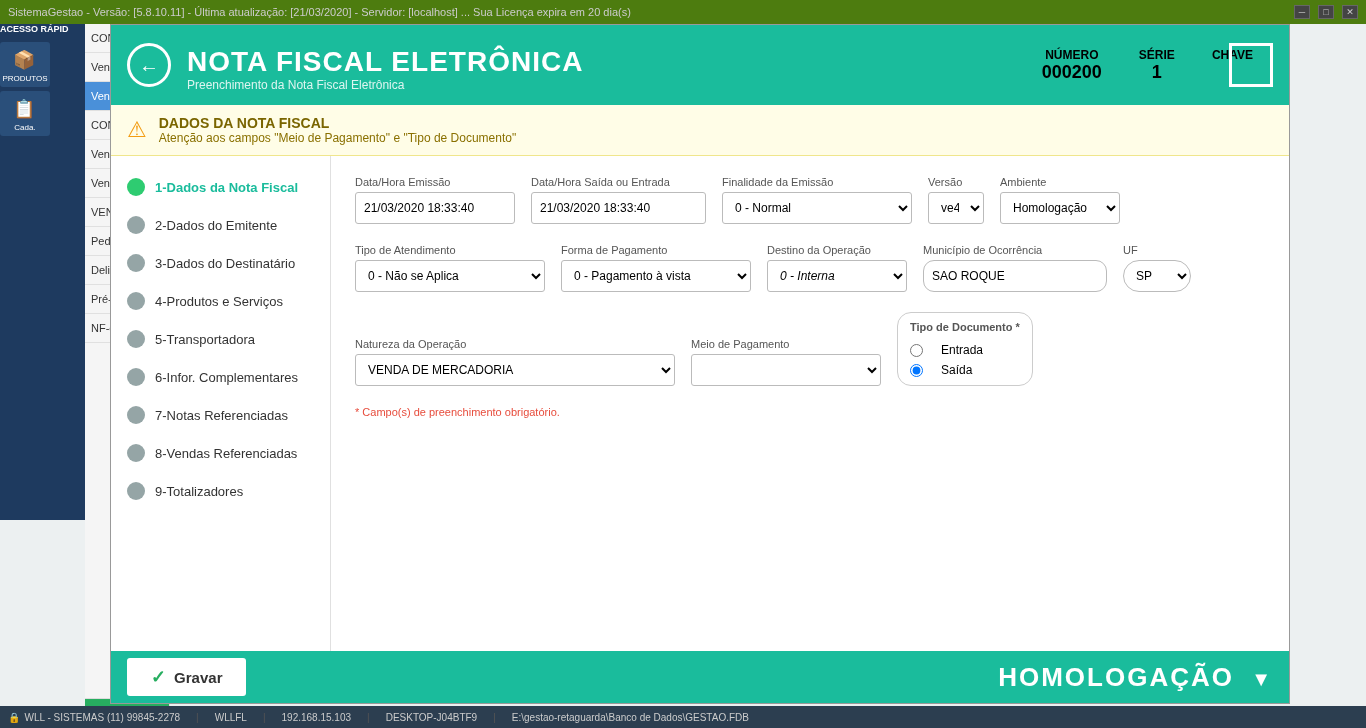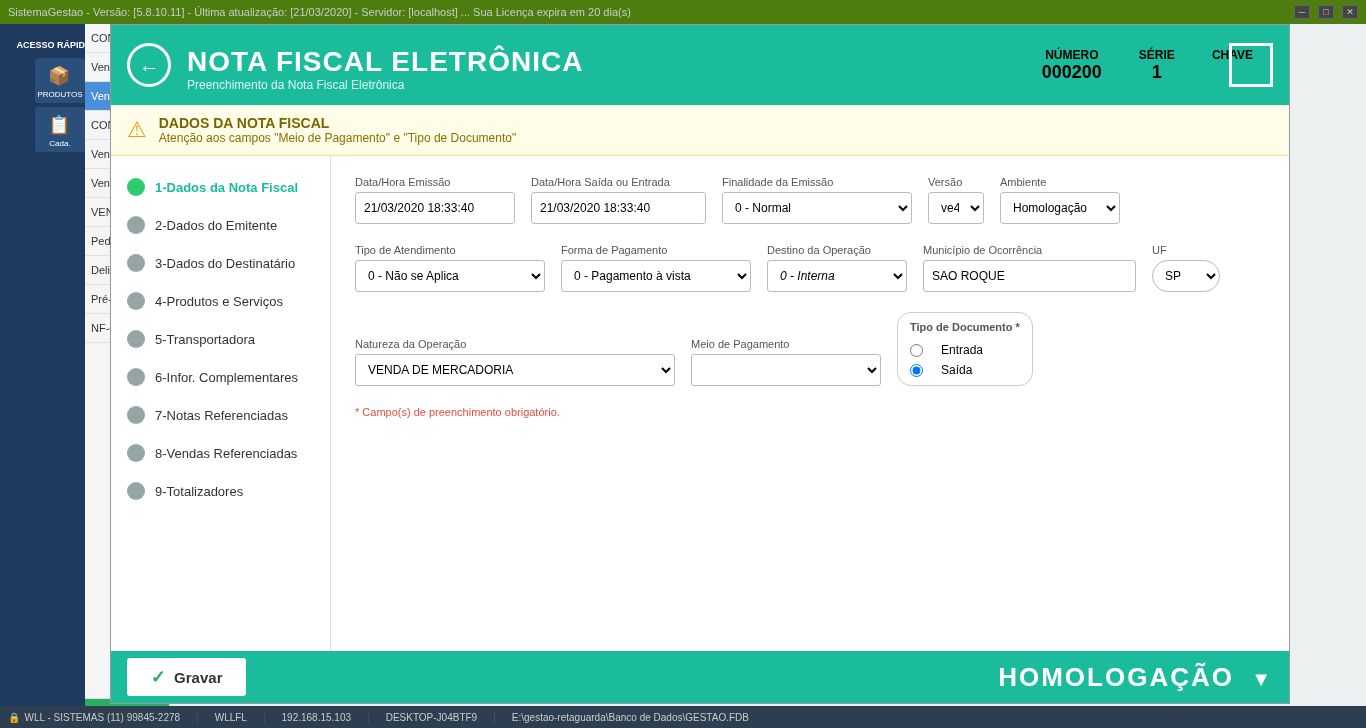--- a/index.html
+++ b/index.html
@@ -28,26 +28,26 @@
       height: 704px;
       background: #ecf0f1;
     }
 
     
     .sidebar-left {
       position: absolute;
       top: 24px;
       left: 0;
       width: 85px;
-      height: 704px;
+      height: 496px;
       background: #1e3a5f;
       display: flex;
       flex-direction: column;
-      align-items: flex-end;
-      padding-top: 16px;
+      align-items: flex-start;
+      padding-top: 0;
     }
     .sidebar-left-title {
       color: #fff;
       font-size: 9px;
       font-weight: bold;
       margin-bottom: 8px;
     }
     .sidebar-icon-box {
       width: 50px;
       height: 45px;
@@ -521,21 +521,21 @@
         <div class="form-group">
           <label class="form-label">Destino da Operação</label>
           <select class="form-select" style="width:140px;font-style:italic;">
             <option>0 - Interna</option>
             <option>1 - Interestadual</option>
             <option>2 - Exterior</option>
           </select>
         </div>
         <div class="form-group">
           <label class="form-label">Município de Ocorrência</label>
-          <input class="form-input" style="width: 213px;" type="text" value="SAO ROQUE">
+          <input class="form-input" style="width: 184px; border-radius: 11px;" type="text" value="SAO ROQUE">
         </div>
         <div class="form-group">
           <label class="form-label">UF</label>
           <select class="form-select uf-input" style="width:68px;border-radius:16px;">
             <option>SP</option>
             <option>RJ</option>
             <option>MG</option>
           </select>
         </div>
       </div>

